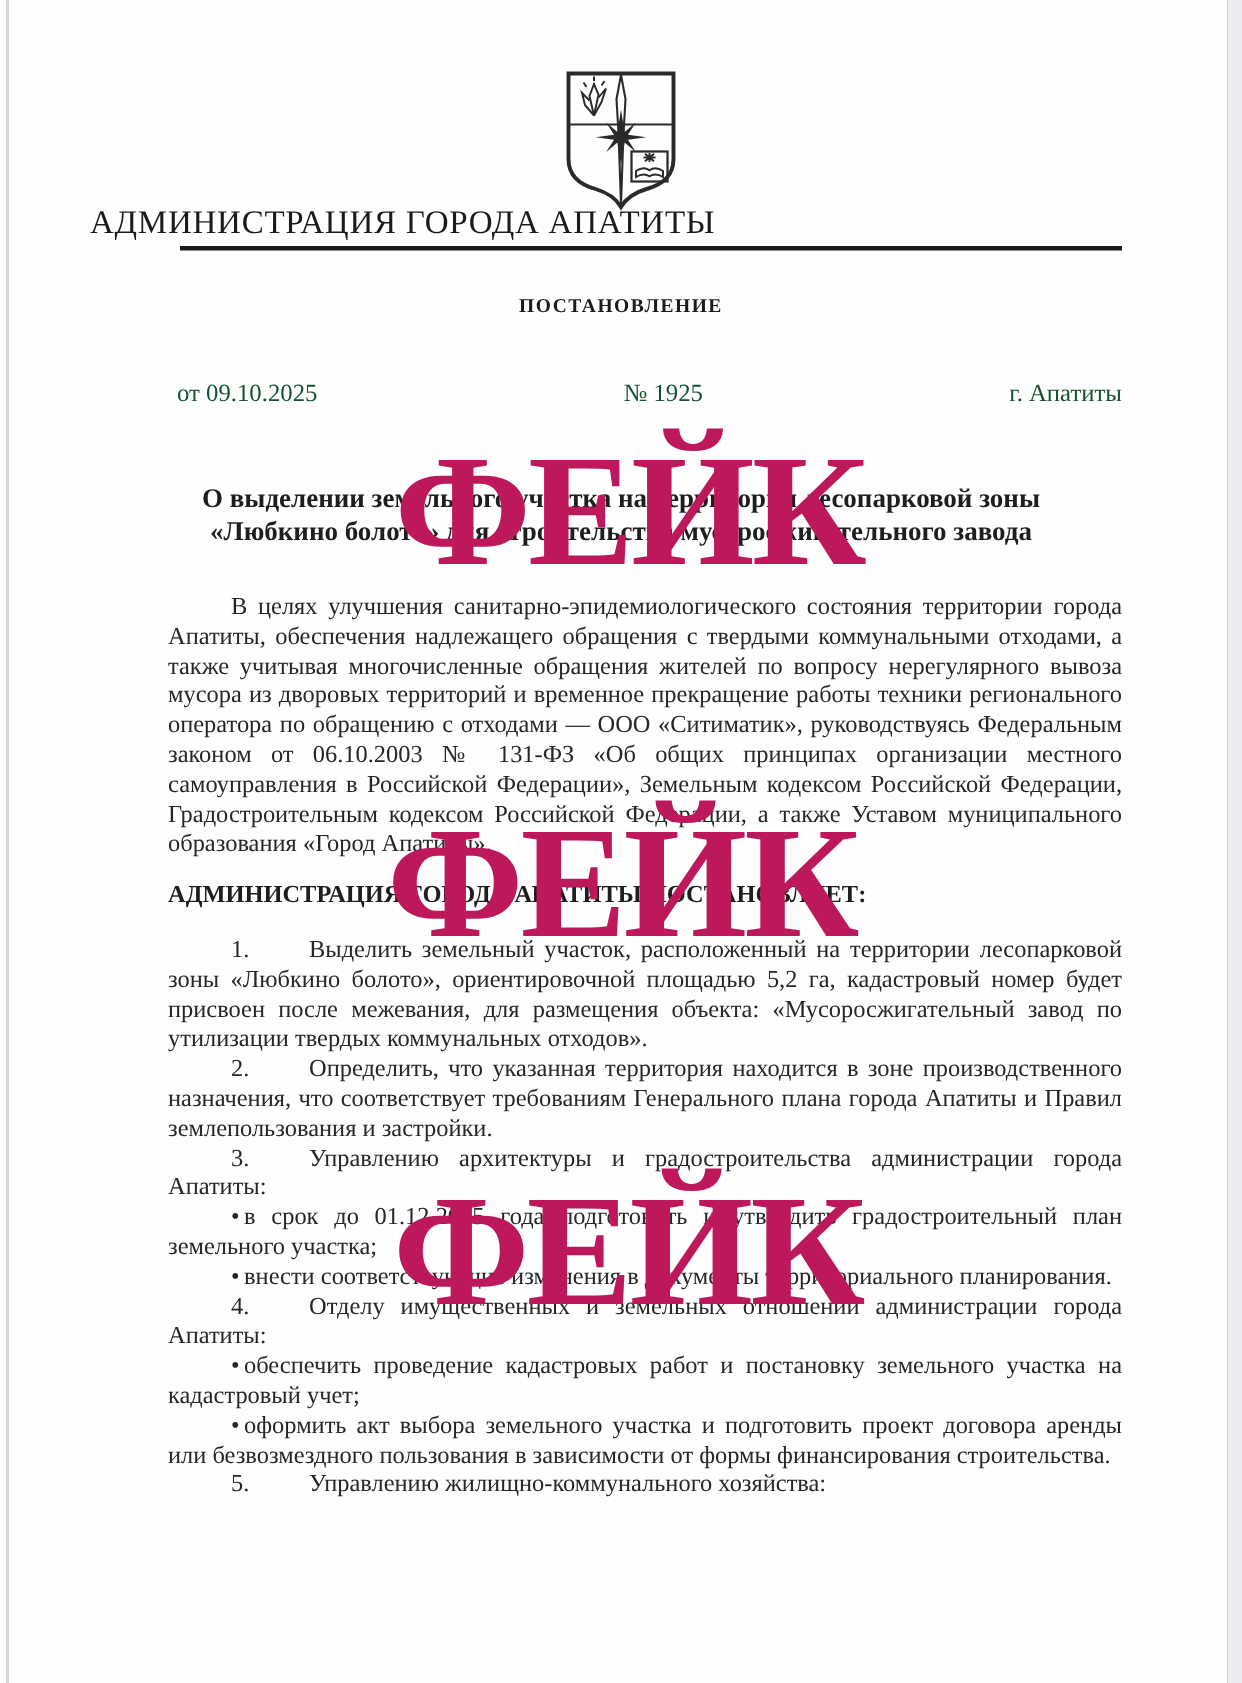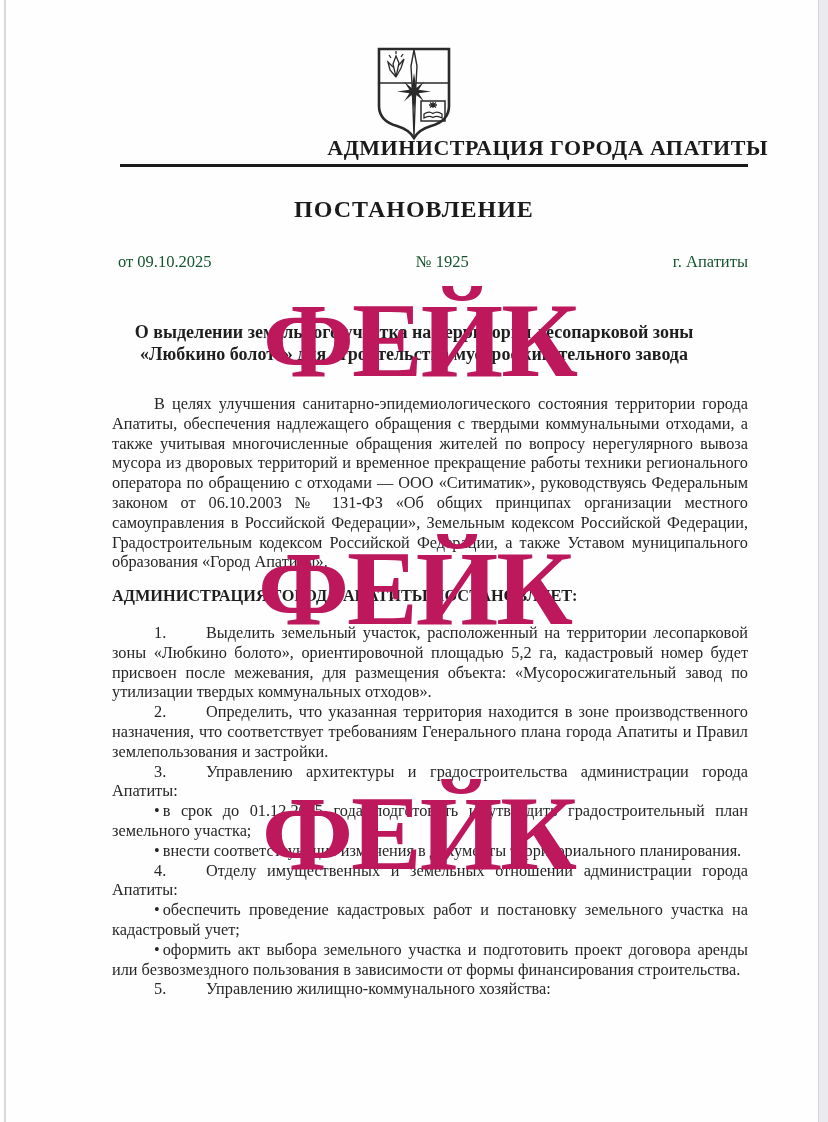--- a/index.html
+++ b/index.html
@@ -14,28 +14,28 @@
   
   .edge-left   { position:absolute; left:4px; top:0; width:2px; height:1122px; background:#d8d8dd; }
   .edge-right  { position:absolute; right:0; top:0; width:9px; height:1122px; background:#ebebef; }
   .edge-right-line { position:absolute; right:9px; top:0; width:1px; height:1122px; background:#d2d2d8; }
 
   .crest { position:absolute; top:46px; left:50%; transform:translateX(-50%); width:82px; height:96px; }
   .crest svg { width:100%; height:100%; }
 
   .org-name {
     position:absolute; top:135px; left:60px; width:708px;
-    text-align:right; font-weight:bold; font-size:22px; letter-spacing:0.5px;
+    text-align:left; font-weight:normal; font-size:22px; letter-spacing:0.5px;
     color:#1b1b1b;
   }
   .org-underline { position:absolute; top:164px; left:120px; width:628px; height:2.5px; background:#1a1a1a; }
 
   .doc-type {
     position:absolute; top:196px; left:60px; width:708px;
-    text-align:center; font-weight:bold; font-size:24px; letter-spacing:1px;
+    text-align:center; font-weight:bold; font-size:13px; letter-spacing:1px;
     color:#1b1b1b;
   }
 
   .date-row {
     position:absolute; top:252px; left:118px; width:630px;
     display:flex; justify-content:space-between; align-items:baseline;
     font-size:16.5px; color:#14532d;
   }
 
   .doc-title {

